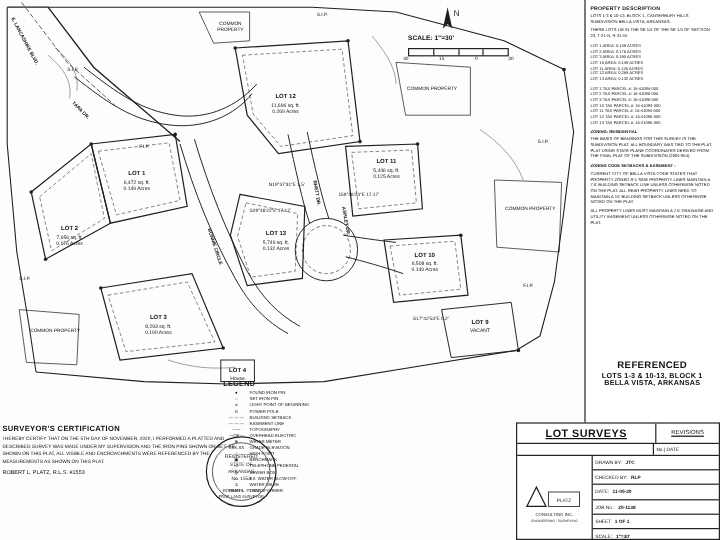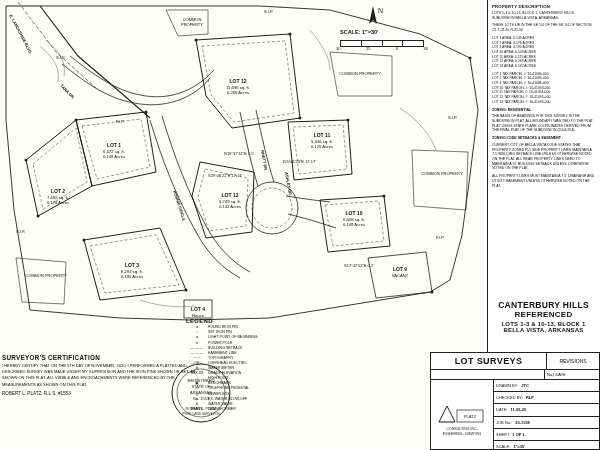--- a/index.html
+++ b/index.html
@@ -12,21 +12,21 @@
   #rightpanel .lst{font-size:3.4px;line-height:1.38;margin:0 0 3px 0;}
   #rightpanel .sub{font-size:3.5px;line-height:1.35;margin:0 0 2px 0;}
   #subdivtitle{position:absolute;left:487px;top:300px;width:113px;text-align:center;}
   #subdivtitle div{font-weight:bold;}
   .st1{font-size:8.5px;letter-spacing:.3px;}
   .st2{font-size:8px;letter-spacing:.3px;}
   .st3{font-size:6px;letter-spacing:.2px;margin-top:2px;}
   .st4{font-size:6px;letter-spacing:.2px;}
   
   #titleblock{position:absolute;left:430px;top:352px;width:170px;height:98px;border:1px solid #222;background:#fff;box-sizing:border-box;}
-  #tbhead{display:flex;border-bottom:1px solid #222;height:16px;}
+  #tbhead{display:flex;border-bottom:1px solid #222;height:16px;text-decoration:underline;}
   #tbhead .left{flex:1;display:flex;align-items:center;justify-content:center;font-size:9px;font-weight:bold;letter-spacing:.4px;border-right:1px solid #222;}
   #tbhead .right{width:52px;display:flex;align-items:center;justify-content:center;font-size:5px;}
   #tbrevno{height:9px;border-bottom:1px solid #222;display:flex;}
   #tbrevno .c1{flex:1;border-right:1px solid #222;}
   #tbrevno .c2{width:52px;font-size:4px;display:flex;align-items:center;padding-left:2px;}
   #tbbody{display:flex;height:72px;}
   #tblogo{width:62px;border-right:1px solid #222;position:relative;display:flex;align-items:center;justify-content:center;}
   #tbfields{flex:1;display:flex;flex-direction:column;}
   #tbfields .row{flex:1;border-bottom:1px solid #222;font-size:4px;padding:1px 2px;display:flex;align-items:center;}
   #tbfields .row:last-child{border-bottom:none;}
@@ -323,21 +323,20 @@
       <div>LOT 13 TAX PARCEL #: 16-41096-000</div>
     </div>
     <div class="sub" style="font-weight:bold;">ZONING: RESIDENTIAL</div>
     <p>THE BASIS OF BEARINGS FOR THIS SURVEY IS THE SUBDIVISION PLAT. ALL BOUNDARY WAS TIED TO THE PLAT. PLAT USING STATE PLANE COORDINATES DERIVED FROM THE FINAL PLAT OF THE SUBDIVISION (2004-954).</p>
     <div class="sub" style="font-weight:bold;">ZONING CODE SETBACKS &amp; EASEMENT :</div>
     <p>CURRENT CITY OF BELLA VISTA CODE STATES THAT PROPERTY ZONED R-1 SIDE PROPERTY LINES MAINTAIN A 7.5' BUILDING SETBACK LINE UNLESS OTHERWISE NOTED ON THE PLAT. ALL REAR PROPERTY LINES NEED TO MAINTAIN A 15' BUILDING SETBACK UNLESS OTHERWISE NOTED ON THE PLAT.</p>
     <p>ALL PROPERTY LINES MUST MAINTAIN A 7.5' DRAINAGE AND UTILITY EASEMENT UNLESS OTHERWISE NOTED ON THE PLAT.</p>
   </div>
 
   <div id="subdivtitle">
-    <div class="st1">CANTERBURY HILLS</div>
     <div class="st2">REFERENCED</div>
     <div class="st3">LOTS 1-3 &amp; 10-13, BLOCK 1</div>
     <div class="st4">BELLA VISTA, ARKANSAS</div>
   </div>
 
   <svg id="seal" viewBox="0 0 62 62">
     <circle cx="31" cy="31" r="29" fill="none" stroke="#1f1f1f" stroke-width="1"></circle>
     <circle cx="31" cy="31" r="24" fill="none" stroke="#1f1f1f" stroke-width="0.6"></circle>
     <text x="31" y="20" font-size="4.2" text-anchor="middle" font-family="Liberation Sans" fill="#1f1f1f">REGISTERED</text>
     <text x="31" y="26" font-size="4" text-anchor="middle" font-family="Liberation Sans" fill="#1f1f1f">STATE OF</text>

